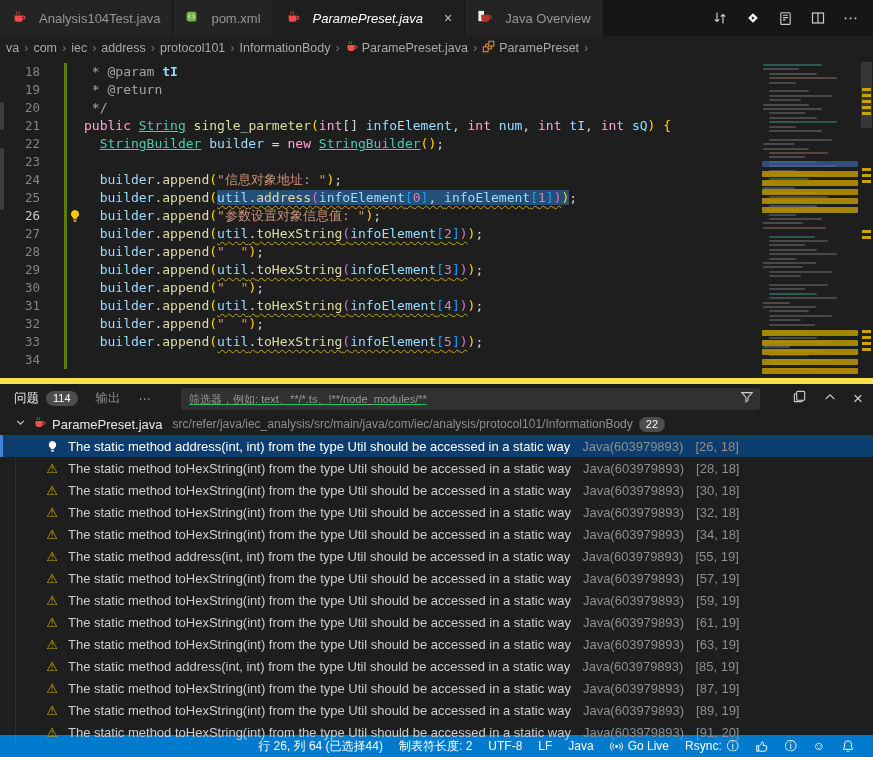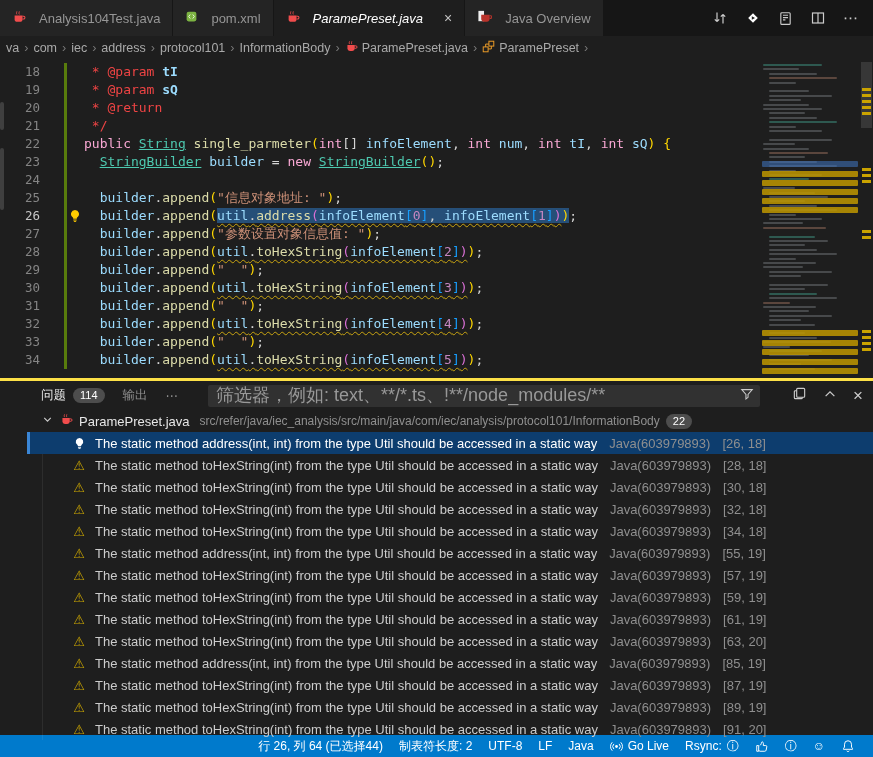--- a/index.html
+++ b/index.html
@@ -30,46 +30,46 @@
   .leftstrip .mark{position:absolute;left:0;width:4px;background:#3f3f3f;border-radius:2px;}
   .gutter{position:absolute;left:0;top:3px;width:44px;text-align:right;}
   .line-num{height:18px;line-height:18px;font-family:"DejaVu Sans Mono",monospace;
             font-size:12.5px;color:#858585;padding-right:4px;}
   .line-num.cur{color:#c6c6c6;}
   .gitbar{position:absolute;left:64px;top:3px;width:3px;background:#587c0c;}
   .code{position:absolute;left:84px;top:3px;right:115px;}
   .code-line{height:18px;line-height:18px;font-family:"DejaVu Sans Mono",monospace;
              font-size:13px;white-space:pre;}
   .tk{color:#d4d4d4;}
-  .c-cm{color:#ef4444;} .c-kw{color:#f9a8d4;} .c-ty{color:#4EC9B0;text-decoration:underline;} .c-fn{color:#DCDCAA;}
+  .c-cm{color:#a3a3a3;} .c-kw{color:#f9a8d4;} .c-ty{color:#4EC9B0;text-decoration:underline;} .c-fn{color:#DCDCAA;}
   .c-va{color:#9CDCFE;} .c-st{color:#CE9178;} .c-nu{color:#C586C0;} .c-pl{color:#d4d4d4;}
   .c-b1{color:#ffd700;} .c-b2{color:#da70d6;} .c-b3{color:#179fff;}
   .c-dp{color:#9CDCFE;font-weight:bold;}
   .sq{text-decoration:underline wavy #c9a511 1px;text-underline-offset:3px;text-decoration-skip-ink:none;}
   .sel{background:#264F78;}
   .gutter-bulb{position:absolute;left:68px;}
 
   
   .minimap{position:absolute;top:0;right:13px;width:100px;height:100%;background:#1e1e1e;}
   .mm-bar{position:absolute;border-radius:1px;}
   .ruler{position:absolute;top:0;right:0;width:13px;height:100%;background:#1e1e1e;}
   .ruler .slider{position:absolute;left:1px;top:2px;width:11px;height:66px;background:rgba(121,121,121,.28);}
   .ruler .mark{position:absolute;left:2px;width:9px;height:3px;background:#caa300;}
 
   
-  .panel{position:relative;height:357px;background:#1e1e1e;border-top:3px solid #fde047;padding-left:27px;}
+  .panel{position:relative;height:357px;background:#1e1e1e;border-top:6px solid #fde047;}
   .panel-header{display:flex;align-items:center;height:29px;padding:0 10px 0 14px;gap:18px;}
   .panel-tab{display:flex;align-items:center;gap:7px;font-size:12.5px;color:#8f8f8f;
              text-transform:none;cursor:pointer;}
   .panel-tab.active{color:#e7e7e7;}
   .badge{background:#4d4d4d;color:#fff;font-size:11px;border-radius:11px;padding:1px 7px;line-height:13px;}
   .filter-box{flex:1;display:flex;align-items:center;margin-left:12px;height:22px;background:#313131;
               border-radius:2px;padding:0 6px;}
-  .filter-box input{flex:1;background:transparent;border:none;outline:none;color:#bef264;font-size:18px;
-                    font-family:"Liberation Sans",sans-serif;}
+  .filter-box input{flex:1;background:transparent;border:none;outline:none;color:#22c55e;font-size:11px;
+                    font-family:"Liberation Sans",sans-serif;text-decoration:underline;}
   .filter-box input::placeholder{color:#989898;opacity:1;}
   .panel-actions{display:flex;align-items:center;gap:16px;margin-left:14px;color:#ccc;}
   .panel-actions .x{font-size:17px;line-height:1;color:#ccc;}
   .group-row{display:flex;align-items:center;height:22px;padding-left:14px;gap:6px;font-size:13px;}
   .group-row .fname{color:#e7e7e7;}
   .group-row .fpath{color:#8f8f8f;font-size:12px;margin-left:4px;}
   .problems{position:relative;}
   .problems:before{content:"";position:absolute;left:15px;top:0;bottom:0;width:1px;background:rgba(255,255,255,.07);}
   .prow{display:flex;align-items:center;height:22px;padding-left:44px;gap:8px;font-size:13px;
         color:#ccc;cursor:pointer;white-space:nowrap;}
@@ -217,21 +217,20 @@
         <div class="line-num">29</div>
         <div class="line-num">30</div>
         <div class="line-num">31</div>
         <div class="line-num">32</div>
         <div class="line-num">33</div>
         <div class="line-num">34</div>
       </div>
     <div class="gitbar" style="height:306px;"></div>
     <div class="code" id="code">
         <div class="code-line"><span class="tk c-cm"> * @param </span><span class="tk c-dp">tI</span></div>
-        <div class="code-line"><span class="tk c-cm"> * @param </span><span class="tk c-dp">sQ</span></div>
         <div class="code-line"><span class="tk c-cm"> * @return</span></div>
         <div class="code-line"><span class="tk c-cm"> */</span></div>
         <div class="code-line"><span class="tk c-kw">public</span><span class="tk c-pl"> </span><span class="tk c-ty">String</span><span class="tk c-pl"> </span><span class="tk c-fn">single_parmeter</span><span class="tk c-b1">(</span><span class="tk c-kw">int</span><span class="tk c-pl">[] </span><span class="tk c-va">infoElement</span><span class="tk c-pl">, </span><span class="tk c-kw">int</span><span class="tk c-pl"> </span><span class="tk c-va">num</span><span class="tk c-pl">, </span><span class="tk c-kw">int</span><span class="tk c-pl"> </span><span class="tk c-va">tI</span><span class="tk c-pl">, </span><span class="tk c-kw">int</span><span class="tk c-pl"> </span><span class="tk c-va">sQ</span><span class="tk c-b1">)</span><span class="tk c-pl"> </span><span class="tk c-b1">{</span></div>
         <div class="code-line"><span class="tk c-pl">  </span><span class="tk c-ty">StringBuilder</span><span class="tk c-pl"> </span><span class="tk c-va">builder</span><span class="tk c-pl"> = </span><span class="tk c-kw">new</span><span class="tk c-pl"> </span><span class="tk c-ty">StringBuilder</span><span class="tk c-b1">()</span><span class="tk c-pl">;</span></div>
         <div class="code-line"></div>
         <div class="code-line"><span class="tk c-pl">  </span><span class="tk c-va">builder</span><span class="tk c-pl">.</span><span class="tk c-fn">append</span><span class="tk c-b1">(</span><span class="tk c-st">"信息对象地址: "</span><span class="tk c-b1">)</span><span class="tk c-pl">;</span></div>
         <div class="code-line"><span class="tk c-pl">  </span><span class="tk c-va">builder</span><span class="tk c-pl">.</span><span class="tk c-fn">append</span><span class="tk c-b1">(</span><span class="tk c-va sel sq">util</span><span class="tk c-pl sel sq">.</span><span class="tk c-fn sel sq">address</span><span class="tk c-b2 sel sq">(</span><span class="tk c-va sel sq">infoElement</span><span class="tk c-b3 sel sq">[</span><span class="tk c-nu sel sq">0</span><span class="tk c-b3 sel sq">]</span><span class="tk c-pl sel sq">, </span><span class="tk c-va sel sq">infoElement</span><span class="tk c-b3 sel sq">[</span><span class="tk c-nu sel sq">1</span><span class="tk c-b3 sel sq">]</span><span class="tk c-b2 sel sq">)</span><span class="tk c-b1 sel">)</span><span class="tk c-pl">;</span></div>
         <div class="code-line"><span class="tk c-pl">  </span><span class="tk c-va">builder</span><span class="tk c-pl">.</span><span class="tk c-fn">append</span><span class="tk c-b1">(</span><span class="tk c-st">"参数设置对象信息值: "</span><span class="tk c-b1">)</span><span class="tk c-pl">;</span></div>
         <div class="code-line"><span class="tk c-pl">  </span><span class="tk c-va">builder</span><span class="tk c-pl">.</span><span class="tk c-fn">append</span><span class="tk c-b1">(</span><span class="tk c-va sq">util</span><span class="tk c-pl sq">.</span><span class="tk c-fn sq">toHexString</span><span class="tk c-b2 sq">(</span><span class="tk c-va sq">infoElement</span><span class="tk c-b3 sq">[</span><span class="tk c-nu sq">2</span><span class="tk c-b3 sq">]</span><span class="tk c-b2 sq">)</span><span class="tk c-b1">)</span><span class="tk c-pl">;</span></div>
         <div class="code-line"><span class="tk c-pl">  </span><span class="tk c-va">builder</span><span class="tk c-pl">.</span><span class="tk c-fn">append</span><span class="tk c-b1">(</span><span class="tk c-st">"  "</span><span class="tk c-b1">)</span><span class="tk c-pl">;</span></div>
@@ -443,21 +442,21 @@
         <div class="prow">
           <span class="warn-glyph">⚠</span>
           <span>The static method toHexString(int) from the type Util should be accessed in a static way</span>
           <span class="meta">Java(603979893)</span>
           <span class="meta">[61, 19]</span>
         </div>
         <div class="prow">
           <span class="warn-glyph">⚠</span>
           <span>The static method toHexString(int) from the type Util should be accessed in a static way</span>
           <span class="meta">Java(603979893)</span>
-          <span class="meta">[63, 20]</span>
+          <span class="meta">[63, 19]</span>
         </div>
         <div class="prow">
           <span class="warn-glyph">⚠</span>
           <span>The static method address(int, int) from the type Util should be accessed in a static way</span>
           <span class="meta">Java(603979893)</span>
           <span class="meta">[85, 19]</span>
         </div>
         <div class="prow">
           <span class="warn-glyph">⚠</span>
           <span>The static method toHexString(int) from the type Util should be accessed in a static way</span>

